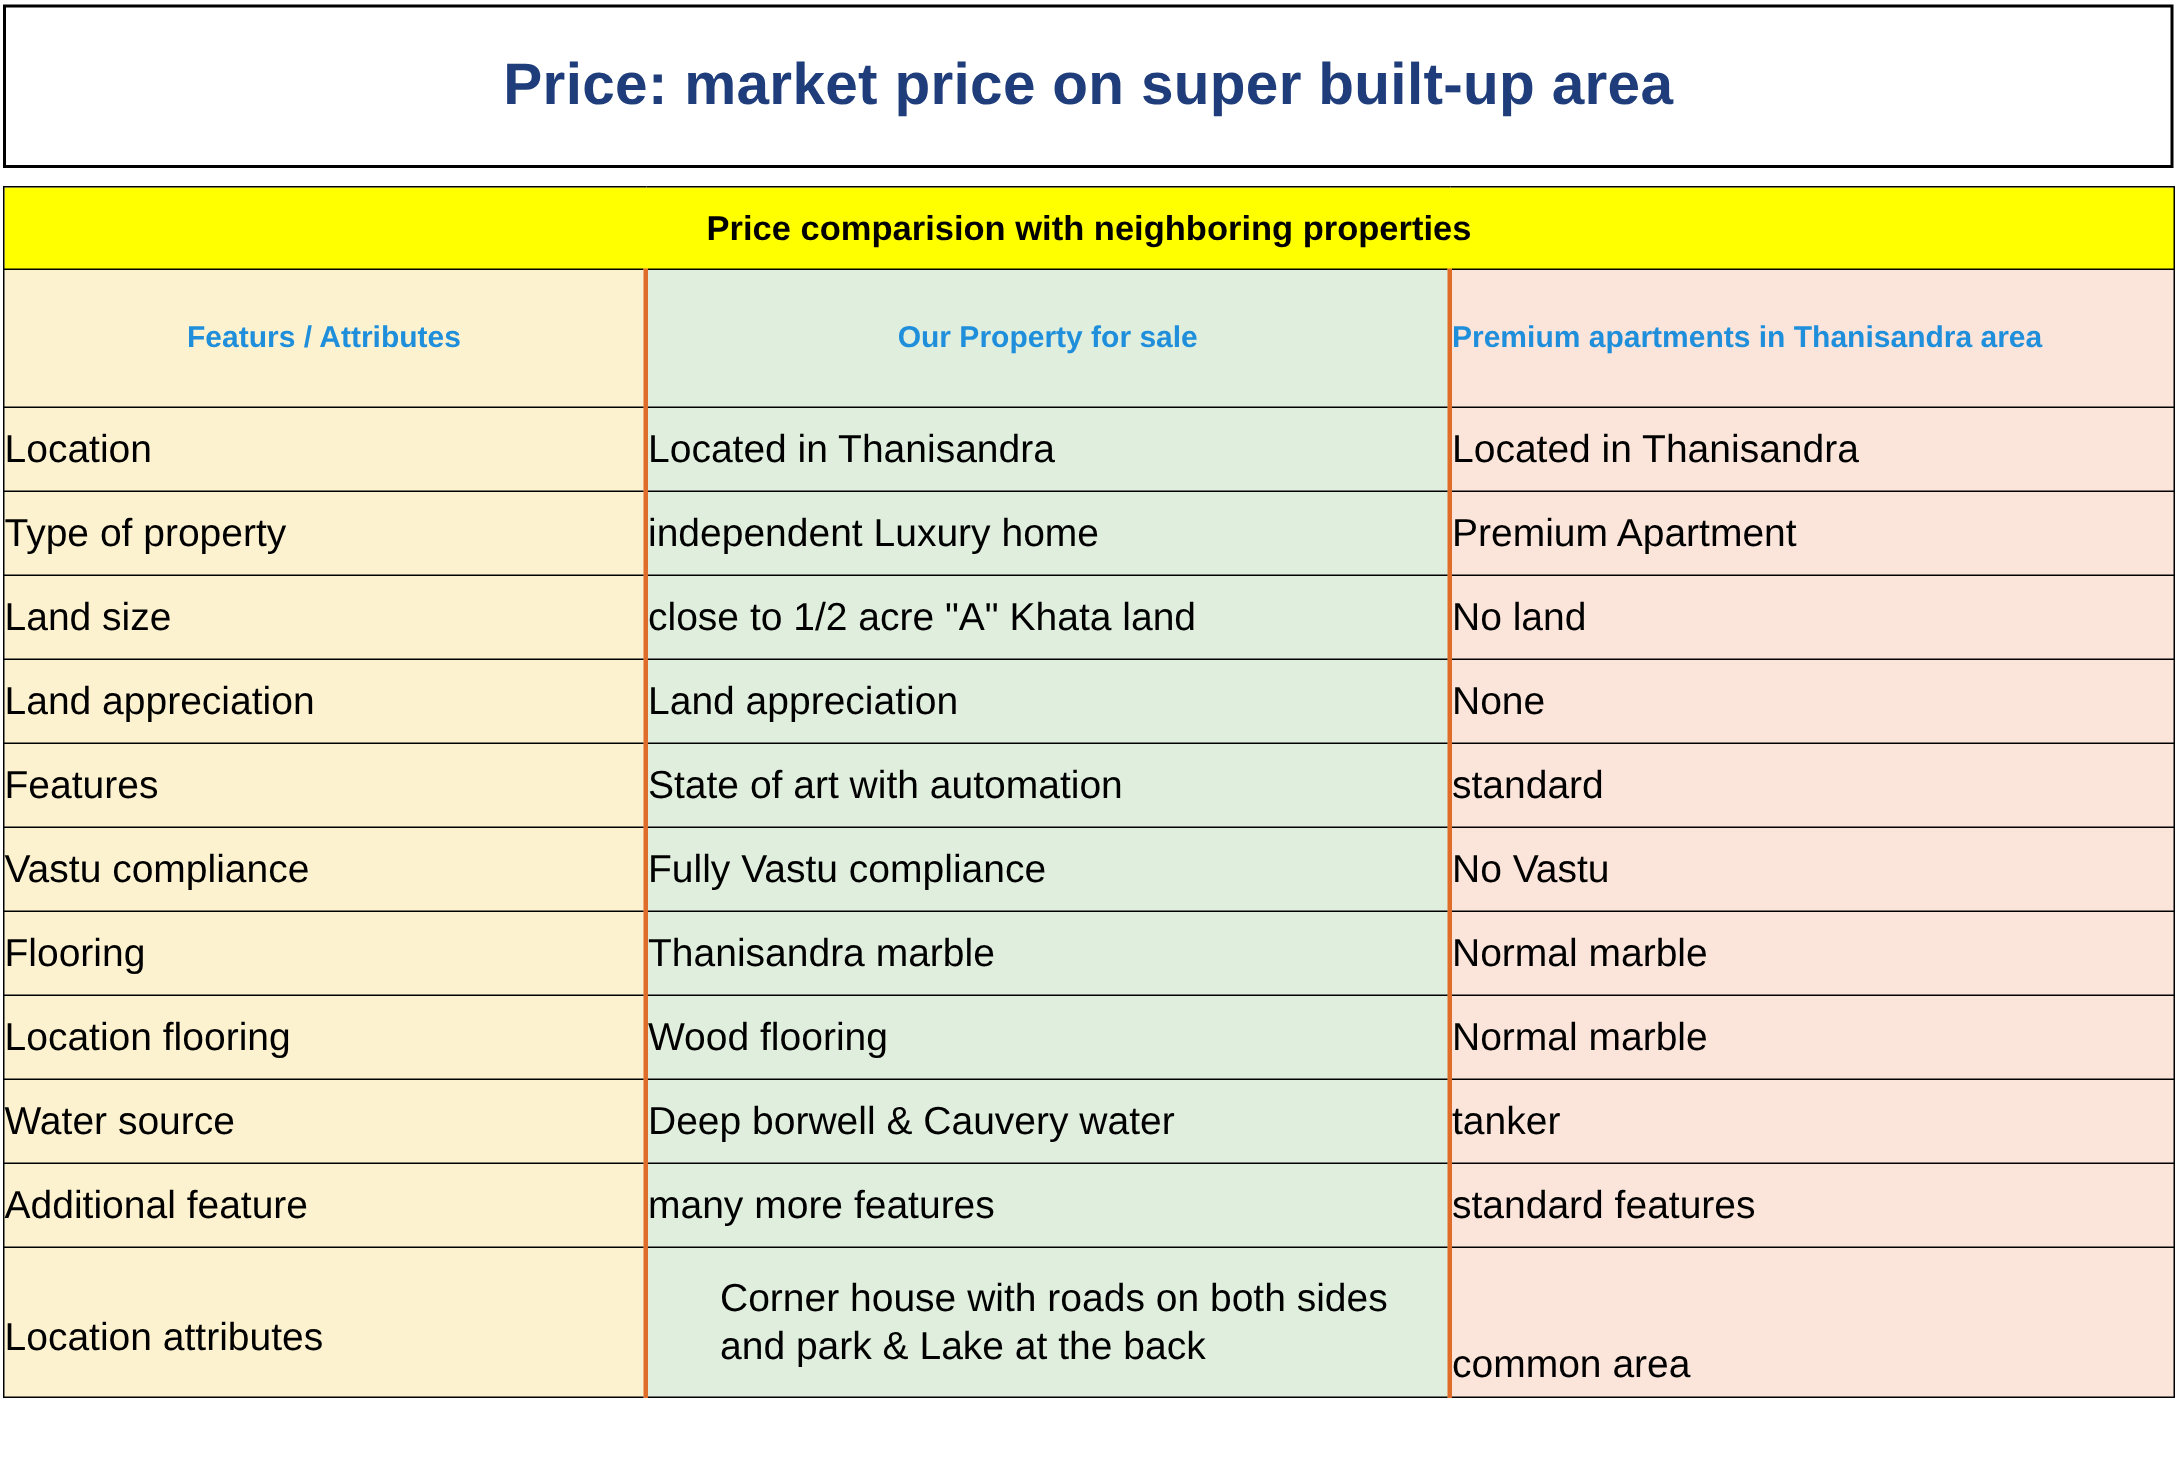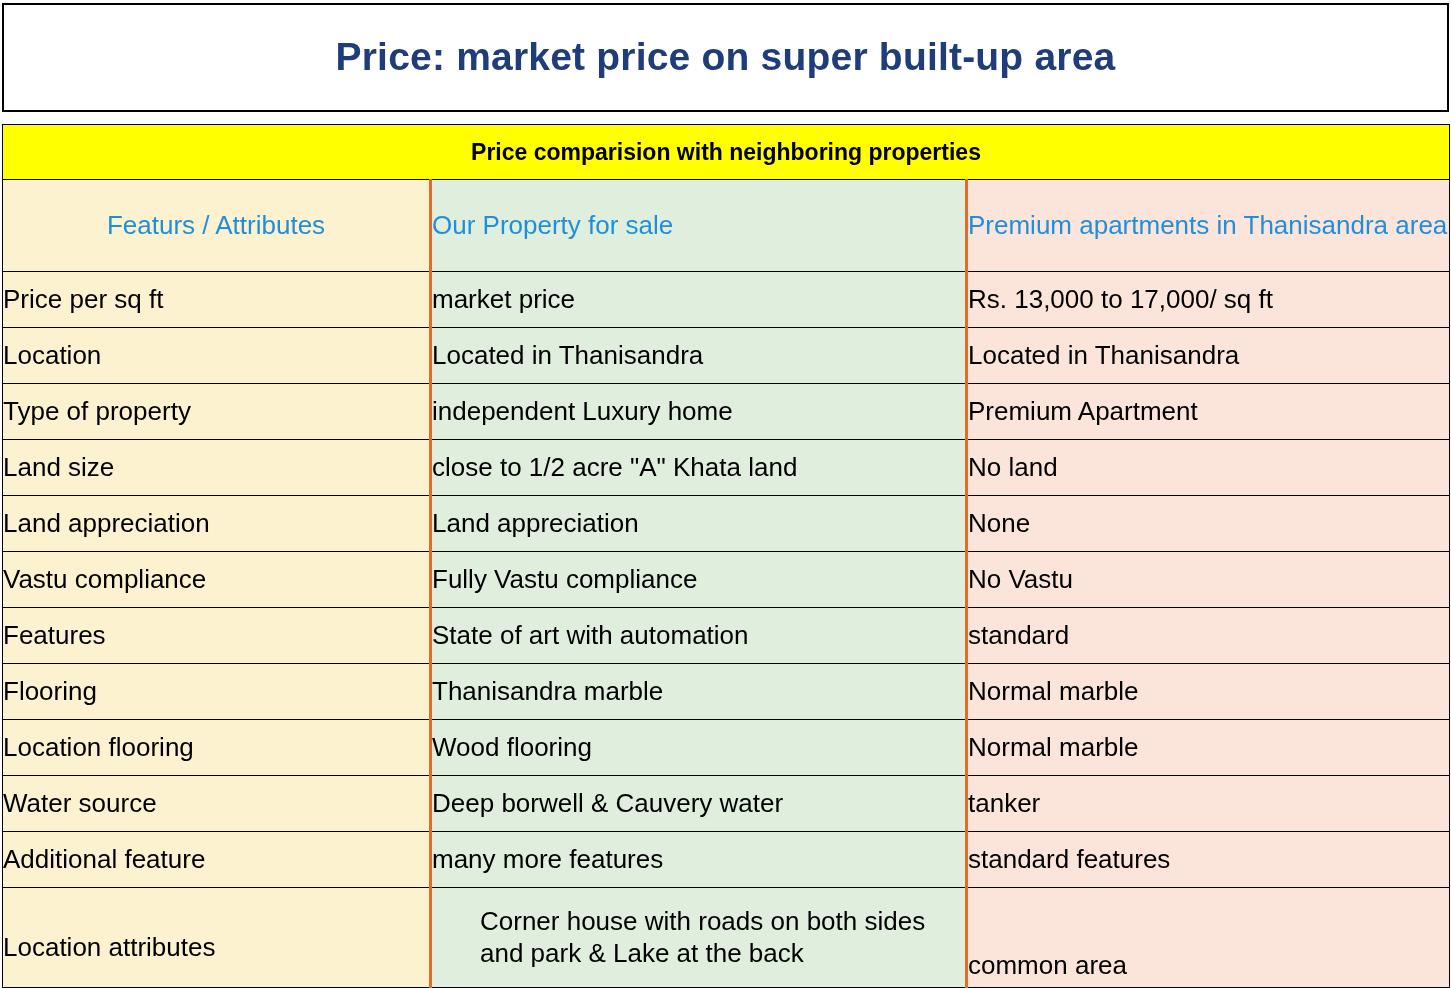--- a/index.html
+++ b/index.html
@@ -77,25 +77,25 @@
     color: #000000;
   }
 
   
   .hdr-cell {
     height: 92px;
     padding: 6px 10px;
     box-sizing: border-box;
   }
   .hdr-left   { background: #fdf2cf; text-align: center; }
-  .hdr-mid    { background: #dfeedd; border-left: 3px solid #e06c2a !important; }
+  .hdr-mid    { background: #dfeedd; text-align: center; border-left: 3px solid #e06c2a !important; }
   .hdr-right  { background: #fbe5da; text-align: left;  border-left: 3px solid #e06c2a !important; }
   .hdr-text {
-    font-size: 26px;
-    font-weight: normal;
+    font-size: 20px;
+    font-weight: bold;
     color: #1f8fdc;
     line-height: 1.15;
   }
 
   
   td.cell {
     height: 56px;
     padding: 2px 10px;
     box-sizing: border-box;
     font-size: 26px;
@@ -140,53 +140,48 @@
           </td>
           <td class="hdr-cell hdr-mid">
             <span class="hdr-text">Our Property for sale</span>
           </td>
           <td class="hdr-cell hdr-right">
             <span class="hdr-text">Premium apartments in Thanisandra area</span>
           </td>
         </tr>
 
         <tr>
-          <td class="cell col-a">Price per sq ft</td>
-          <td class="cell col-b">market price</td>
-          <td class="cell col-c">Rs. 13,000 to 17,000/ sq ft</td>
-        </tr>
-        <tr>
           <td class="cell col-a">Location</td>
           <td class="cell col-b">Located in Thanisandra</td>
           <td class="cell col-c">Located in Thanisandra</td>
         </tr>
         <tr>
           <td class="cell col-a">Type of property</td>
           <td class="cell col-b">independent Luxury home</td>
           <td class="cell col-c">Premium Apartment</td>
         </tr>
         <tr>
           <td class="cell col-a">Land size</td>
           <td class="cell col-b">close to 1/2 acre "A" Khata land</td>
           <td class="cell col-c">No land</td>
         </tr>
         <tr>
           <td class="cell col-a">Land appreciation</td>
           <td class="cell col-b">Land appreciation</td>
           <td class="cell col-c">None</td>
         </tr>
         <tr>
+          <td class="cell col-a">Features</td>
+          <td class="cell col-b">State of art  with automation</td>
+          <td class="cell col-c">standard</td>
+        </tr>
+        <tr>
           <td class="cell col-a">Vastu compliance</td>
           <td class="cell col-b">Fully Vastu compliance</td>
           <td class="cell col-c">No Vastu</td>
-        </tr>
-        <tr>
-          <td class="cell col-a">Features</td>
-          <td class="cell col-b">State of art  with automation</td>
-          <td class="cell col-c">standard</td>
         </tr>
         <tr>
           <td class="cell col-a">Flooring</td>
           <td class="cell col-b">Thanisandra marble</td>
           <td class="cell col-c">Normal marble</td>
         </tr>
         <tr>
           <td class="cell col-a">Location flooring</td>
           <td class="cell col-b">Wood flooring</td>
           <td class="cell col-c">Normal marble</td>

